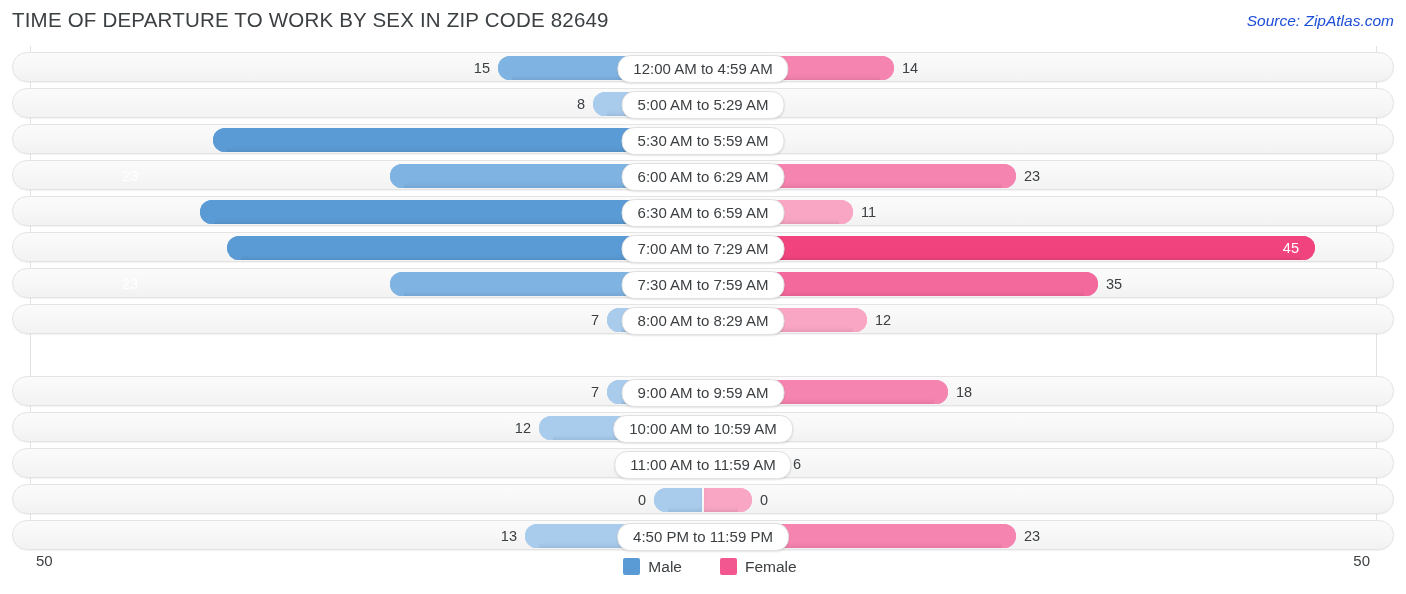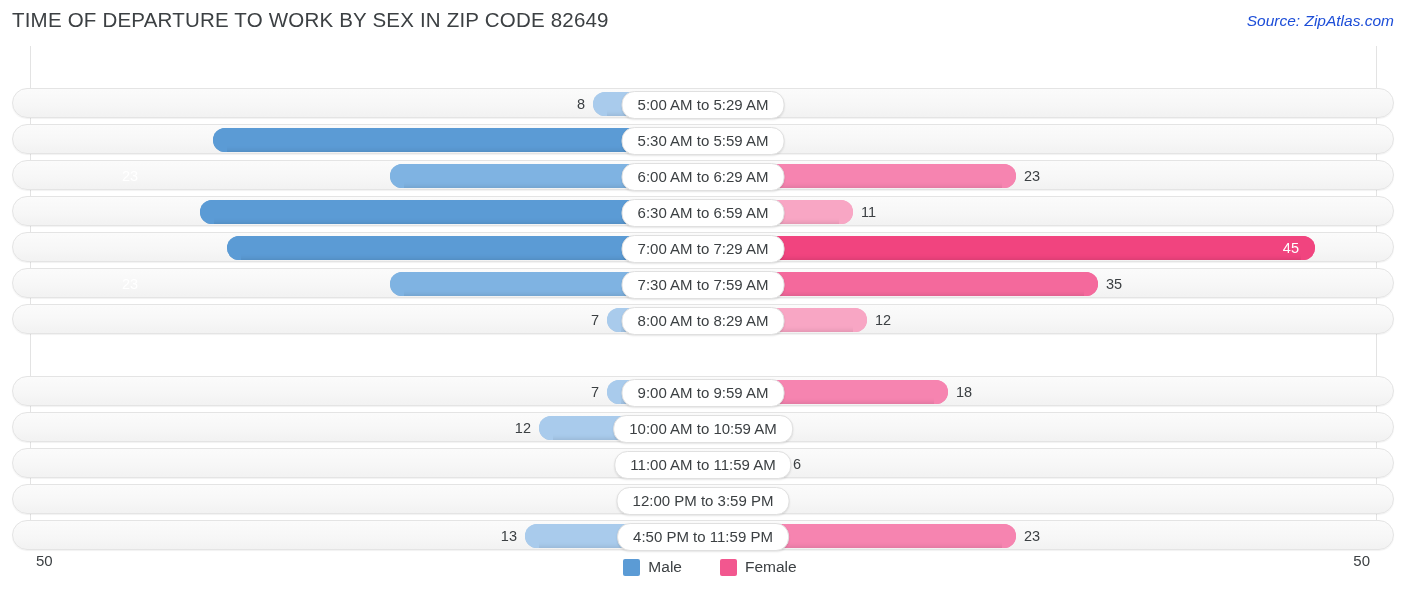--- a/index.html
+++ b/index.html
@@ -176,21 +176,21 @@
     left: 0;
     top: 12px;
     width: 1406px;
     display: flex;
     justify-content: center;
     align-items: center;
     gap: 24px;
   }
   .legend-item {
     display: flex;
-    align-items: center;
+    align-items: flex-start;
     gap: 8px;
     padding-left: 14px;
   }
   .swatch {
     width: 17px;
     height: 17px;
     border-radius: 2px;
     display: inline-block;
   }
   .legend-label {
@@ -204,20 +204,27 @@
 <div class="page">
 
   <div class="header">
     <div class="chart-title">TIME OF DEPARTURE TO WORK BY SEX IN ZIP CODE 82649</div>
     <div class="source">Source: ZipAtlas.com</div>
   </div>
 
   <div class="plot" id="plot">
     <div class="gridline left"></div>
     <div class="gridline right"></div>
+  <div class="row" style="top: 6px;">
+        <div class="bar male" style="width: 204px; background: rgb(127, 179, 226);"></div>
+        <div class="val out-left" style="right: 903px; width: 60px;">15</div>
+        <div class="bar female" style="width: 190px; background: rgb(246, 132, 176);"></div>
+        <div class="val out-right" style="left: 889px; width: 60px;">14</div>
+        <div class="cat">12:00 AM to 4:59 AM</div>
+      </div>
       <div class="row" style="top: 42px;">
         <div class="bar male" style="width: 109px; background: rgb(169, 203, 236);"></div>
         <div class="val out-left" style="right: 808px; width: 60px;">8</div>
         <div class="bar female" style="width: 48px; background: rgb(248, 166, 196);"></div>
         <div class="val out-right" style="left: 747px; width: 60px;">3</div>
         <div class="cat">5:00 AM to 5:29 AM</div>
       </div>
       <div class="row" style="top: 78px;">
         <div class="bar male" style="width: 489px; background: rgb(91, 155, 213);"></div>
         <div class="val in-left" style="right: 1166px; width: 459px; padding-left: 0px;">36</div>
@@ -279,21 +286,20 @@
         <div class="val out-left" style="right: 747px; width: 60px;">0</div>
         <div class="bar female" style="width: 81px; background: rgb(248, 166, 196);"></div>
         <div class="val out-right" style="left: 780px; width: 60px;">6</div>
         <div class="cat">11:00 AM to 11:59 AM</div>
       </div>
       <div class="row" style="top: 438px;">
         <div class="bar male" style="width: 48px; background: rgb(169, 203, 236);"></div>
         <div class="val out-left" style="right: 747px; width: 60px;">0</div>
         <div class="bar female" style="width: 48px; background: rgb(248, 166, 196);"></div>
         <div class="val out-right" style="left: 747px; width: 60px;">0</div>
-        <div class="cat">12:00 PM to 3:59 PM</div>
       </div>
       <div class="row" style="top: 474px;">
         <div class="bar male" style="width: 177px; background: rgb(169, 203, 236);"></div>
         <div class="val out-left" style="right: 876px; width: 60px;">13</div>
         <div class="bar female" style="width: 312px; background: rgb(246, 132, 176);"></div>
         <div class="val out-right" style="left: 1011px; width: 60px;">23</div>
         <div class="cat">4:50 PM to 11:59 PM</div>
       </div>
     </div>
 

